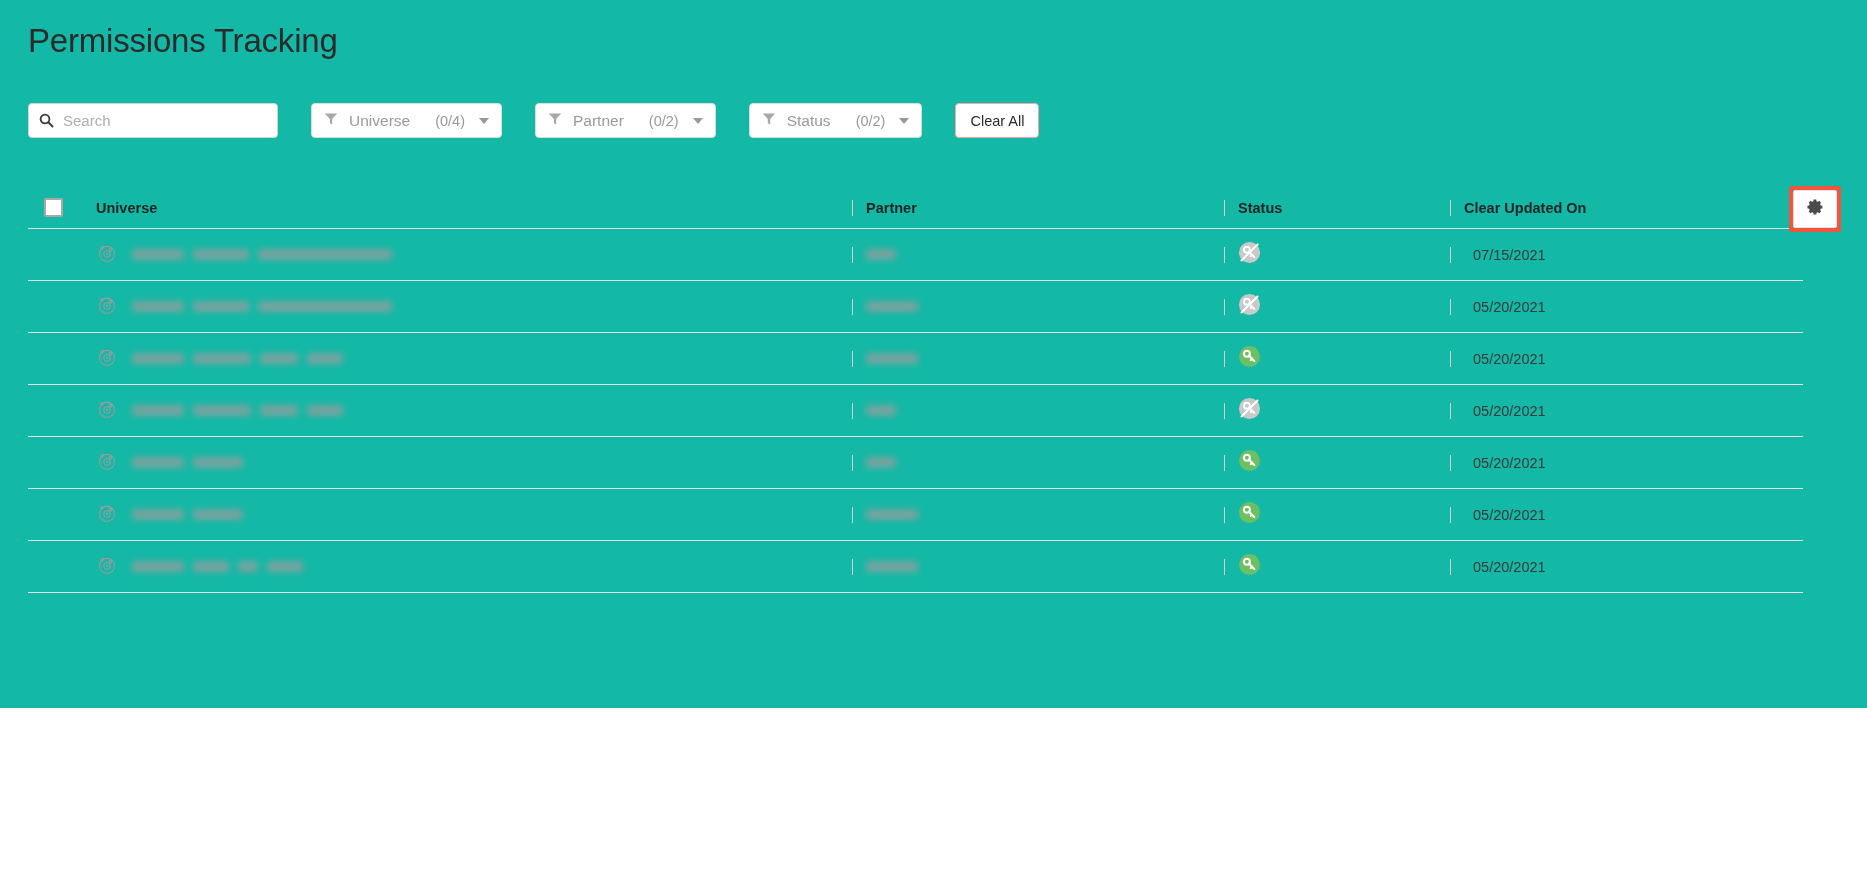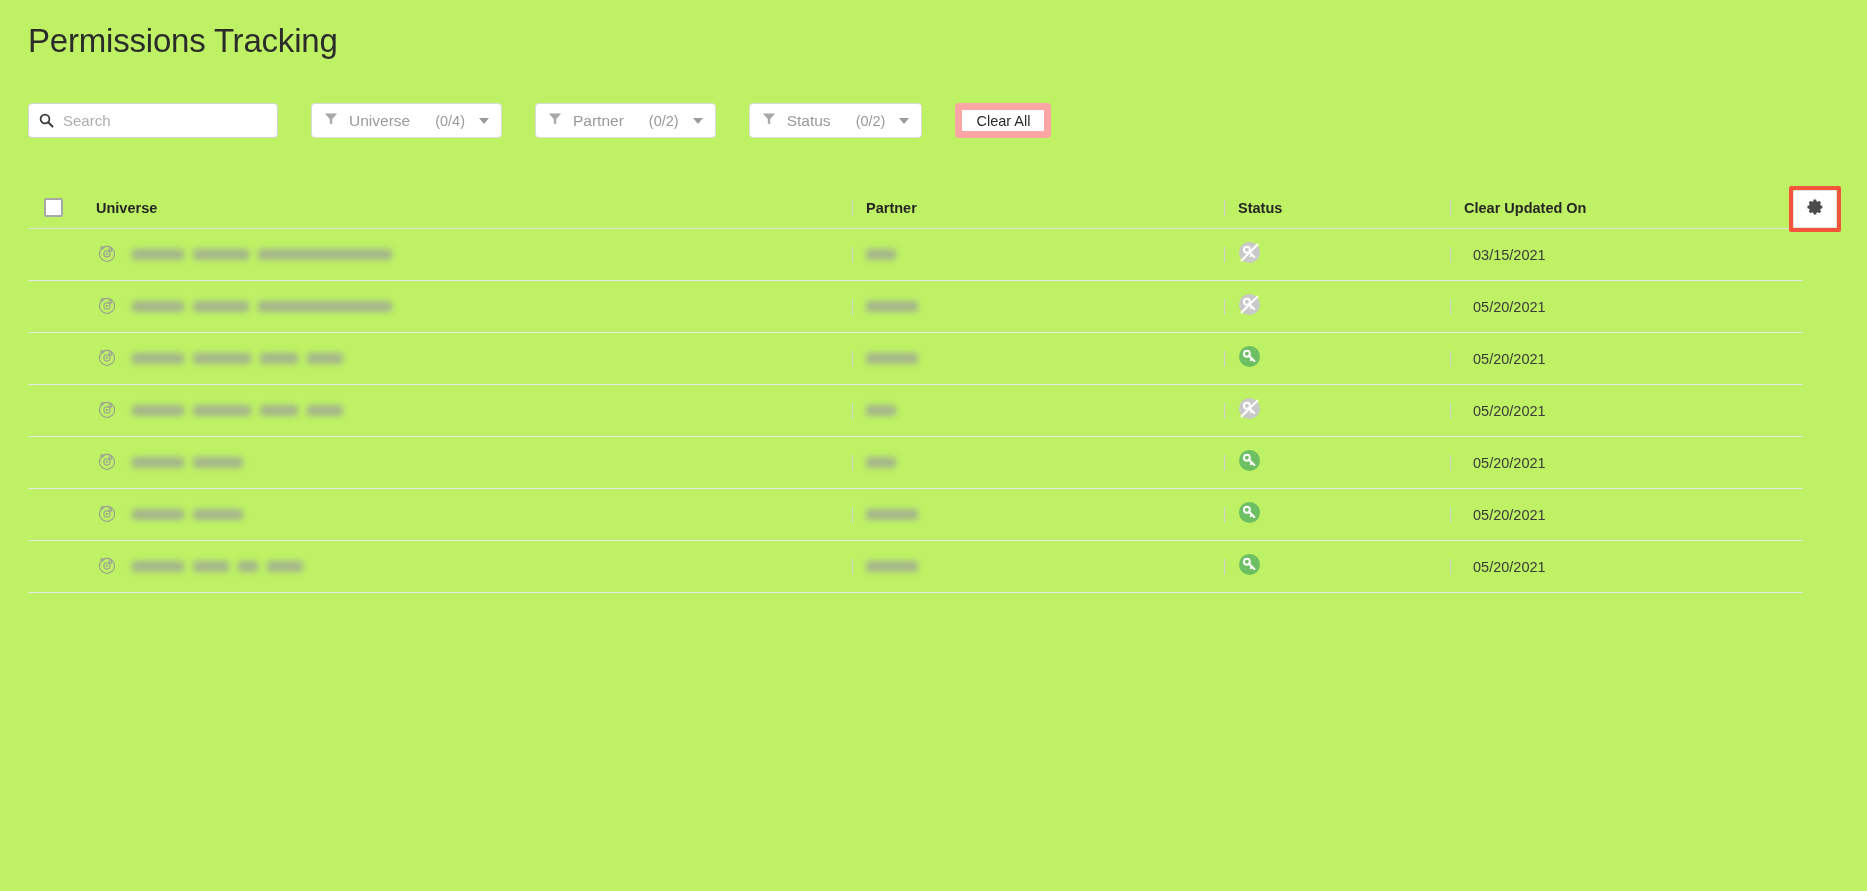--- a/index.html
+++ b/index.html
@@ -9,22 +9,22 @@
     padding: 0;
     width: 1867px;
     height: 891px;
     background: #ffffff;
     font-family: "Liberation Sans", "DejaVu Sans", sans-serif;
     -webkit-font-smoothing: antialiased;
   }
   .page {
     position: relative;
     width: 1867px;
-    height: 891px;
-    background: #bef264;
+    height: 708px;
+    background: #14b8a6;
     overflow: hidden;
   }
 
   
   .page-title {
     position: absolute;
     left: 28px;
     top: 19px;
     font-size: 33px;
     font-weight: 400;
@@ -96,21 +96,21 @@
     width: 0; height: 0;
     border-left: 5px solid transparent;
     border-right: 5px solid transparent;
     border-top: 6px solid #9a9a9a;
     margin-left: 3px;
     flex: none;
   }
 
   .clear-all {
     height: 35px;
-    border: 7px solid #fca5a5;
+    border: 1px solid #fca5a5;
     border-radius: 4px;
     background: #fff;
     padding: 0 14px;
     font-family: "Liberation Sans", "DejaVu Sans", sans-serif;
     font-size: 14.5px;
     color: #2b2b2b;
     cursor: pointer;
     white-space: nowrap;
   }
 
@@ -351,21 +351,21 @@
        <span class="status-icon">
     <svg width="23" height="23" viewBox="0 0 24 24">
       <circle cx="12" cy="12" r="11" fill="#c9c9c9"></circle>
       <circle cx="9.3" cy="9.1" r="3.1" fill="none" stroke="#fff" stroke-width="2"></circle>
       <path d="M11.4 11.2 L17 16.8" stroke="#fff" stroke-width="2.2" stroke-linecap="round"></path>
       <path d="M14.6 14.4 L13.2 15.8" stroke="#fff" stroke-width="2" stroke-linecap="round"></path>
       <path d="M3.6 20.4 L20.4 3.6" stroke="#fff" stroke-width="2.1" stroke-linecap="round"></path>
     </svg></span>
      </div>
      <div class="c-updated divider">
-       <span class="date-cell">03/15/2021</span>
+       <span class="date-cell">07/15/2021</span>
      </div>
         </div>
         <div class="t-row">
           <div class="c-check"></div>
      <div class="c-universe">
        <span class="universe-icon">
     <svg width="22" height="22" viewBox="0 0 24 24">
       <circle cx="12" cy="13" r="8.2" fill="none" stroke="#9a9a9a" stroke-width="1.2"></circle>
       <circle cx="12" cy="13" r="3.4" fill="none" stroke="#9a9a9a" stroke-width="1.2"></circle>
       <circle cx="12" cy="13" r="1.2" fill="#9a9a9a"></circle>

